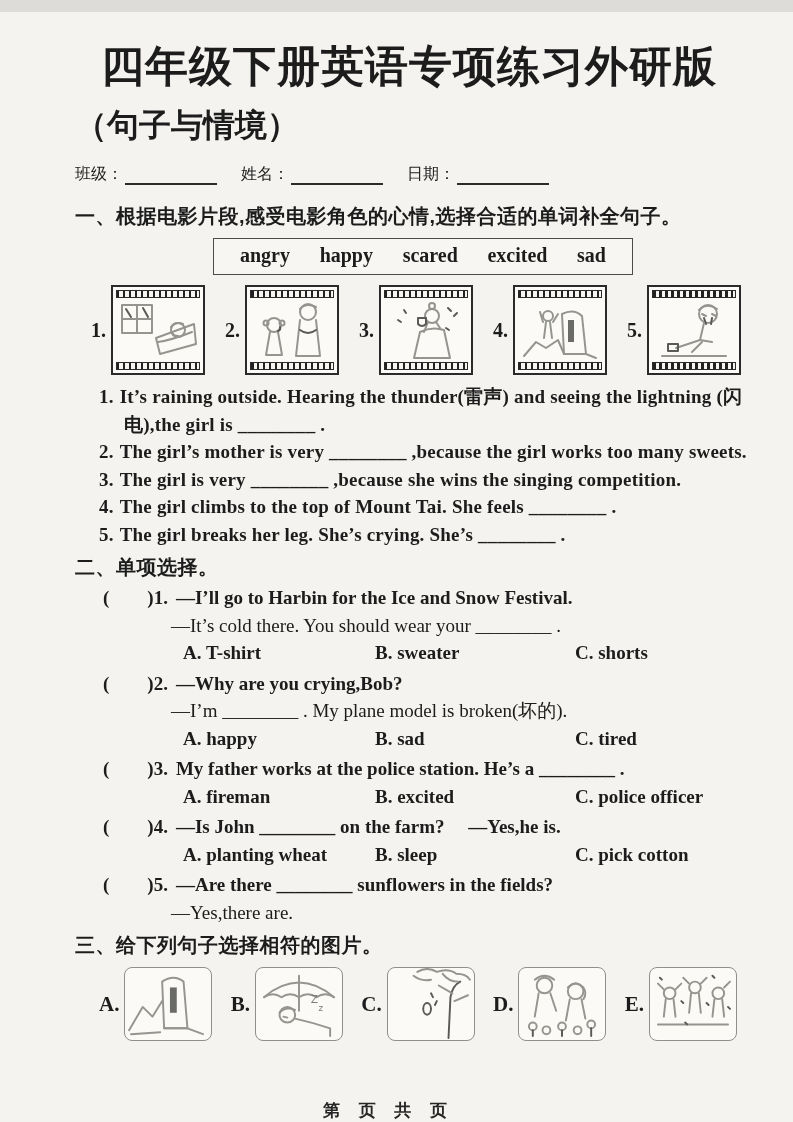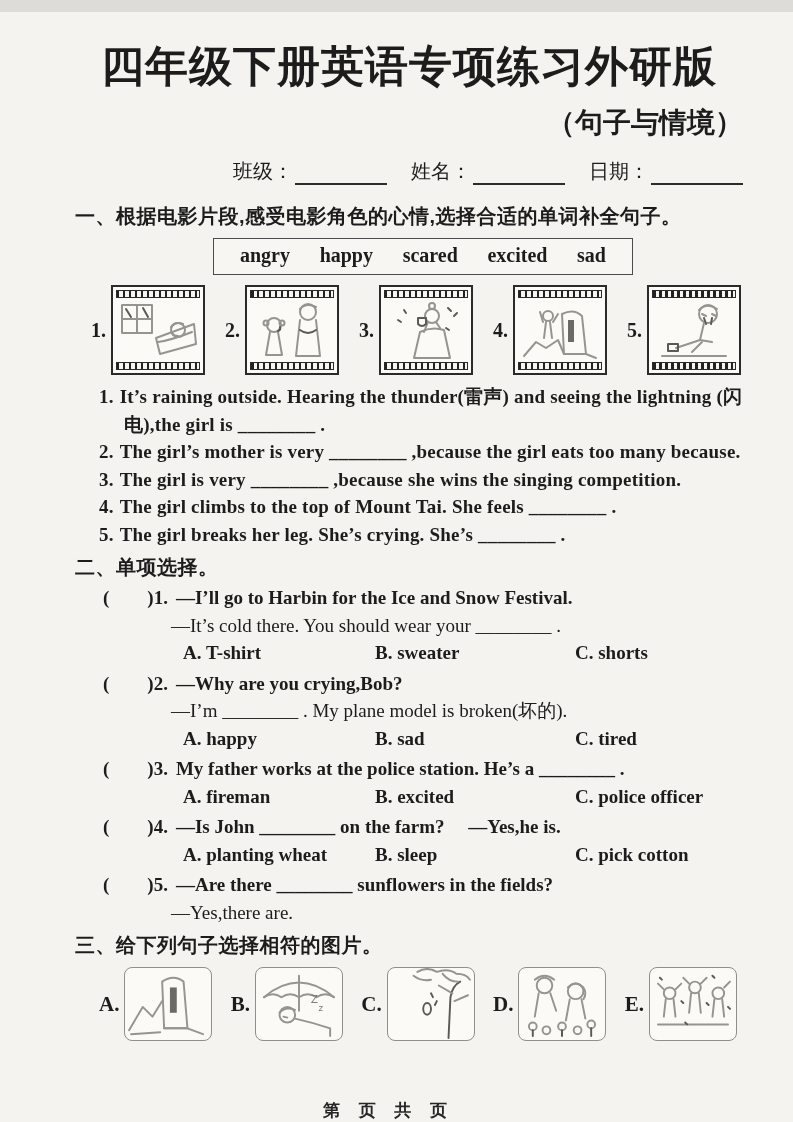--- a/index.html
+++ b/index.html
@@ -9,24 +9,24 @@
     background:#f4f3ef;
     color:#1c1c1c;
     font-family:"Liberation Serif","DejaVu Serif",serif;
     padding:26px 50px 0 75px;
     overflow:hidden;
   }
 
   .title { font-family:"Liberation Sans","DejaVu Sans",sans-serif; font-weight:700;
            font-size:43px; line-height:1.12; text-align:center; letter-spacing:1px; margin:4px 0 0; }
   .subtitle { font-family:Liberation Sans, sans-serif; font-weight:700;
-              font-size:28px; text-align:right; margin-top:14px; }
-
-  .info-row { margin-top:16px; text-align:right; font-family:Liberation Sans, sans-serif;
-              font-size:20px; }
+              font-size:32px; text-align:left; margin-top:14px; }
+
+  .info-row { margin-top:16px; text-align:left; font-family:Liberation Sans, sans-serif;
+              font-size:16px; }
   .blank-line { display:inline-block; width:92px; height:20px; border-bottom:2px solid #2b2b2b;
                 margin:0 24px 0 2px; vertical-align:bottom; }
   .blank-line.last { margin-right:0; }
 
   .sec-heading { font-family:"Liberation Sans","DejaVu Sans",sans-serif; font-weight:700;
                  font-size:20px; margin:18px 0 0; letter-spacing:0.5px; }
 
   .word-bank { width:420px; margin:8px 0 0 138px; border:1.5px solid #4b4b4b; background:#f7f6f2;
                display:flex; justify-content:space-between; padding:5px 26px 7px;
                font-size:20px; font-weight:700; }
@@ -172,21 +172,21 @@
           <path d="M10 56 h64"></path>
         </svg>
         <div class="sprocket"></div>
       </div>
     </div>
 
   </div>
 
   <div class="q-list">
     <div class="q"><span class="qnum">1.</span><span>It’s raining outside. Hearing the thunder(雷声) and seeing the lightning (闪电),the girl is ________ .</span></div>
-    <div class="q"><span class="qnum">2.</span><span>The girl’s mother is very ________ ,because the girl eats too many because.</span></div>
+    <div class="q"><span class="qnum">2.</span><span>The girl’s mother is very ________ ,because the girl works too many sweets.</span></div>
     <div class="q"><span class="qnum">3.</span><span>The girl is very ________ ,because she wins the singing competition.</span></div>
     <div class="q"><span class="qnum">4.</span><span>The girl climbs to the top of Mount Tai. She feels ________ .</span></div>
     <div class="q"><span class="qnum">5.</span><span>The girl breaks her leg. She’s crying. She’s ________ .</span></div>
   </div>
 
   <div class="sec-heading" style="margin-top:6px;">二、单项选择。</div>
 
   <div class="mc-block">
     <div class="mc-head"><span class="mc-prefix">(　　)1.</span><span>—I’ll go to Harbin for the Ice and Snow Festival.</span></div>
     <div class="mc-cont">—It’s cold there. You should wear your ________ .</div>

